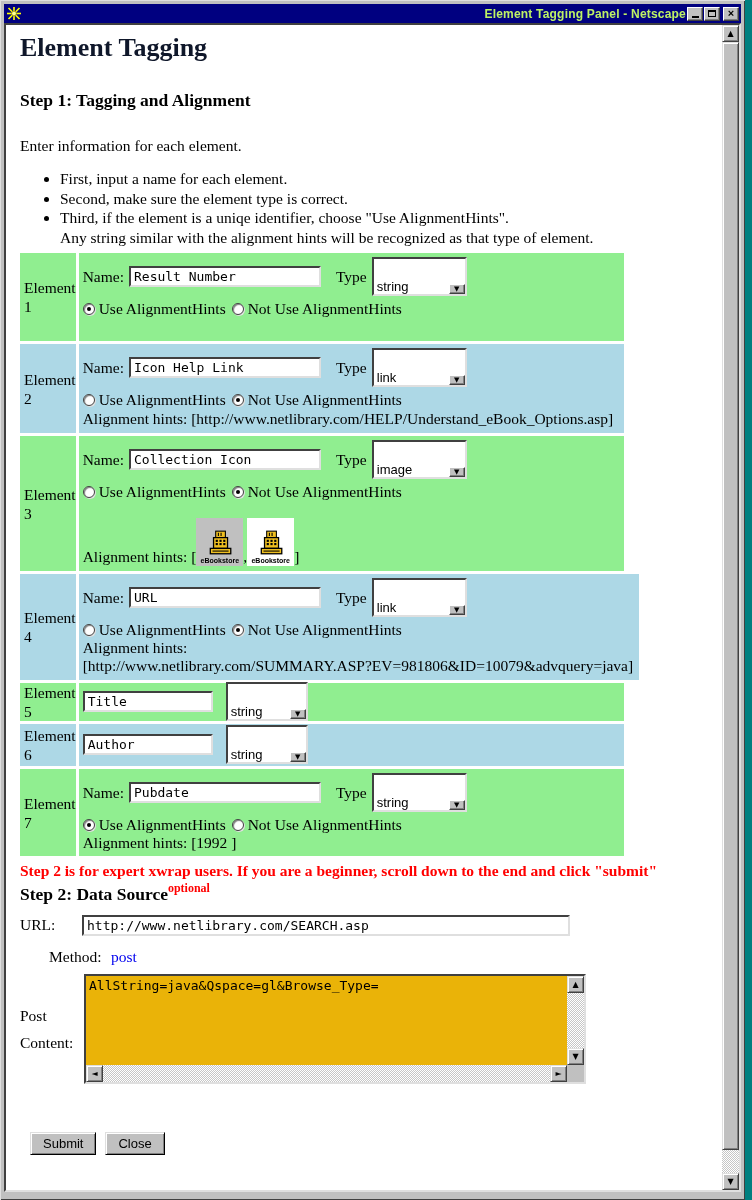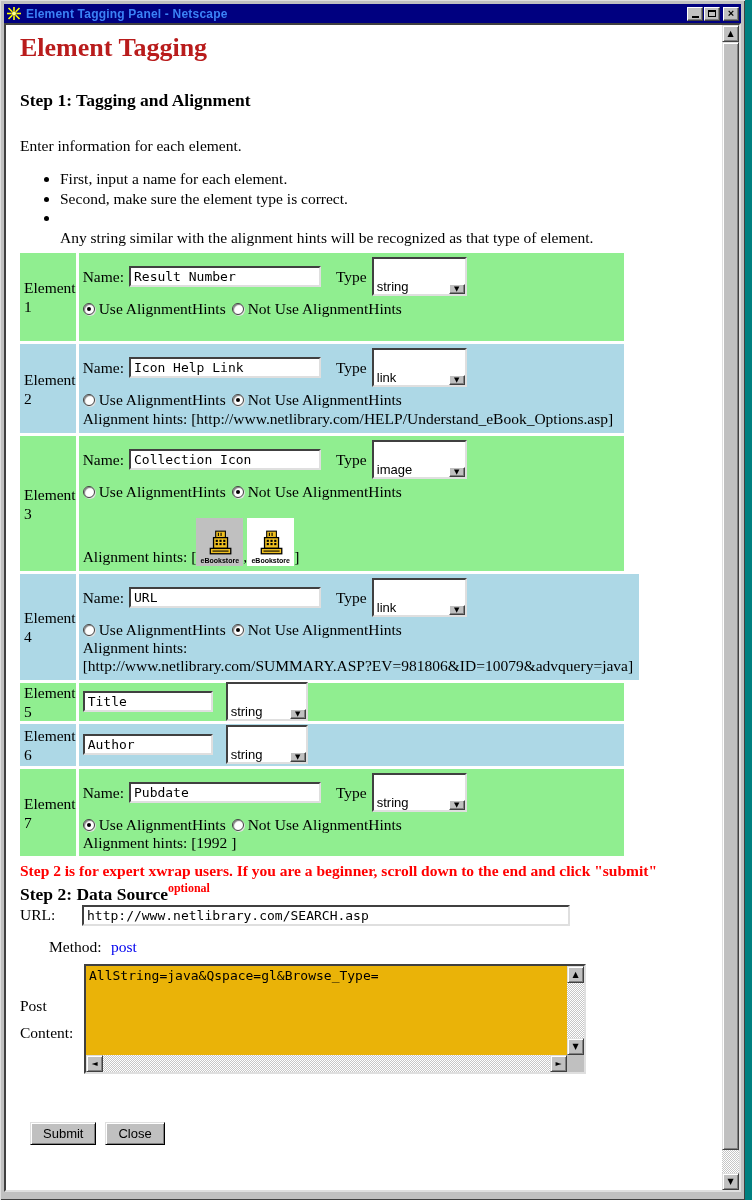--- a/index.html
+++ b/index.html
@@ -12,22 +12,22 @@
     background: #c0c0c0;
     box-shadow: inset 1px 1px 0 #dfdfdf, inset -1px -1px 0 #404040;
     padding: 3px;
   }
   .titlebar {
     height: 19px; background: #000080; display: flex; align-items: center;
     padding: 0 2px; margin: 1px;
   }
   .win-icon { width: 16px; height: 15px; display: inline-flex; margin-right: 4px; }
   .win-title {
-    color: #3b82f6; font-family: "Liberation Sans", sans-serif; font-weight: bold;
-    font-size: 12px; flex: 1; white-space: nowrap; letter-spacing: 0.2px;
+    color: #bef264; font-family: "Liberation Sans", sans-serif; font-weight: bold;
+    font-size: 12px; flex: 1; white-space: nowrap; letter-spacing: 0.2px; text-align: right;
   }
   .win-controls { display: flex; gap: 0; align-items: center; }
   .win-btn {
     width: 16px; height: 14px; background: #c0c0c0; display: inline-flex;
     align-items: center; justify-content: center; margin-left: 1px;
     border: 1px solid; border-color: #fff #404040 #404040 #fff;
     box-shadow: inset -1px -1px 0 #808080;
     font-family: "Liberation Sans", sans-serif; font-size: 11px; font-weight: bold;
     color: #000; line-height: 1;
   }
@@ -60,21 +60,21 @@
     font-size: 8px; color: #000; font-family: "DejaVu Sans", sans-serif;
   }
   .sb-thumb {
     flex: 0 0 1108px; background: #c0c0c0;
     border: 1px solid; border-color: #dfdfdf #404040 #404040 #dfdfdf;
     box-shadow: inset 1px 1px 0 #fff, inset -1px -1px 0 #808080;
   }
   .sb-gap { flex: 1; }
 
   
-  .page-heading { color: #b91c1c; font-size: 26px; font-weight: bold; margin-top: 8px; }
+  .page-heading { color: #0f172a; font-size: 26px; font-weight: bold; margin-top: 8px; }
   .step-heading { font-size: 17.5px; font-weight: bold; margin-top: 27px; }
   .intro { margin-top: 26px; }
   .instructions { margin-top: 14px; padding-left: 40px; line-height: 19.5px; }
   .instructions li { margin: 0; }
 
   
   .el-table { margin-top: 6px; width: 604px; }
   .el-row { display: flex; gap: 3px; margin-bottom: 3px; }
   .el-row.green  > div { background: #90ee90; }
   .el-row.blue   > div { background: #add8e6; }
@@ -134,21 +134,21 @@
   .ebook-label {
     font-family: "Liberation Sans", sans-serif; font-size: 7px; font-weight: bold;
     color: #000; line-height: 8px;
   }
 
   
   .warning { color: #ff0000; font-weight: bold; margin-top: 6px; font-size: 15.5px; white-space: nowrap; }
   .step2-heading { font-size: 17.5px; font-weight: bold; margin-top: 2px; }
   .step2-heading sup { color: #ff0000; font-size: 12px; font-weight: bold; position: relative; top: -1px; }
   .step2-desc { margin-top: 6px; width: 500px; line-height: 19.5px; }
-  .form-line { display: flex; align-items: center; }
+  .form-line { display: flex; align-items: center; margin-top: 10px; }
   .form-label { flex: 0 0 62px; }
   .url-input {
     width: 488px; height: 21px;
     border: 2px solid; border-color: #404040 #dfdfdf #dfdfdf #404040;
     background: #fff; font-family: "DejaVu Sans Mono", monospace; font-size: 13px;
     padding: 0 3px; outline: none;
   }
   .method-line { margin-top: 12px; margin-left: 29px; }
   .method-value { color: #0000ee; font-size: 15.5px; }
   .post-line { display: flex; margin-top: 8px; }
@@ -213,21 +213,21 @@
 
       <div class="page-heading">Element Tagging</div>
 
       <div class="step-heading">Step 1: Tagging and Alignment</div>
 
       <p class="intro">Enter information for each element.</p>
 
       <ul class="instructions">
         <li><span>First, input a name for each element.</span></li>
         <li><span>Second, make sure the element type is correct.</span></li>
-        <li><br><span>Any string similar with the alignment hints will be recognized as that type of element.</span></li>
+        <li><span>Third, if the element is a uniqe identifier, choose "Use AlignmentHints".</span><br><span>Any string similar with the alignment hints will be recognized as that type of element.</span></li>
       </ul>
 
       <div class="el-table">
 
         <div class="el-row green" style="height:88px">
           <div class="el-label">
               <span><span>Element</span> <span>1</span></span>
             </div>
           <div class="el-content">
             <div class="field-line">

